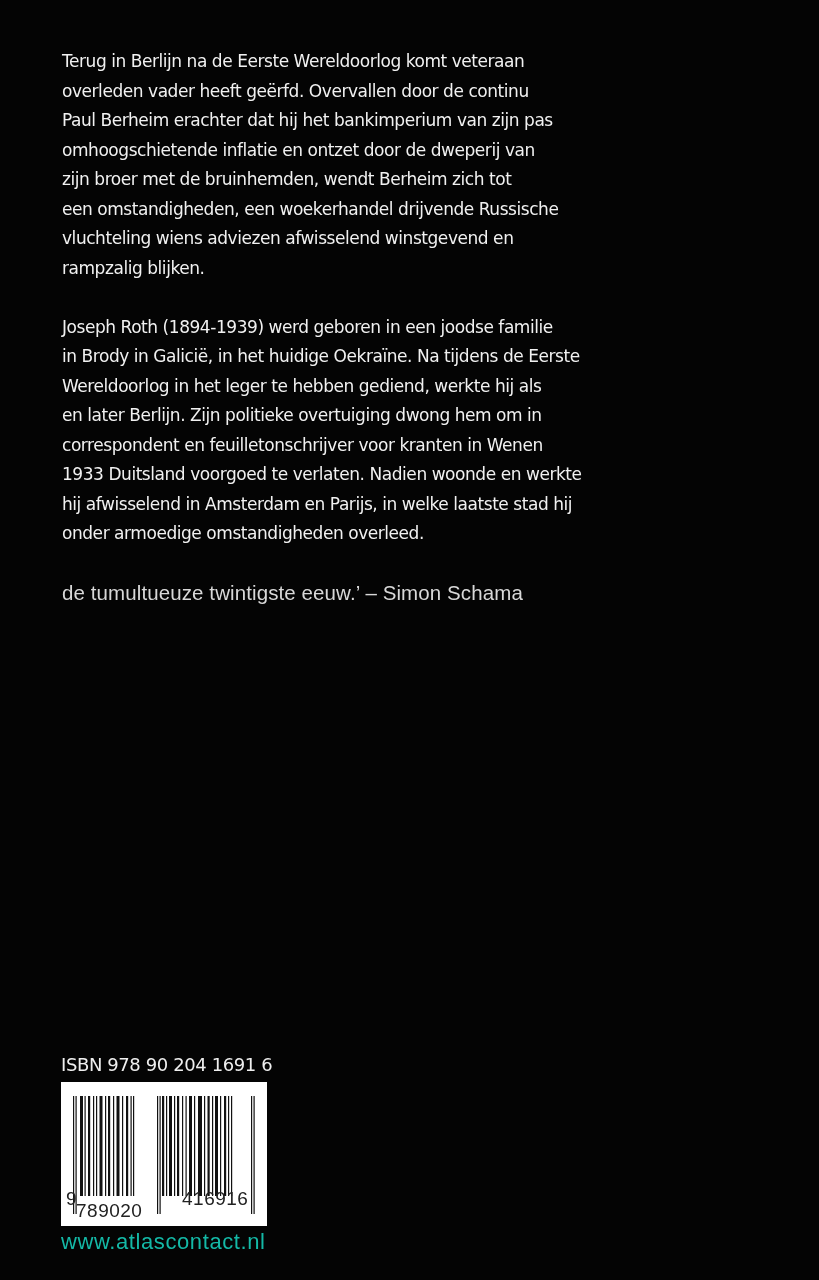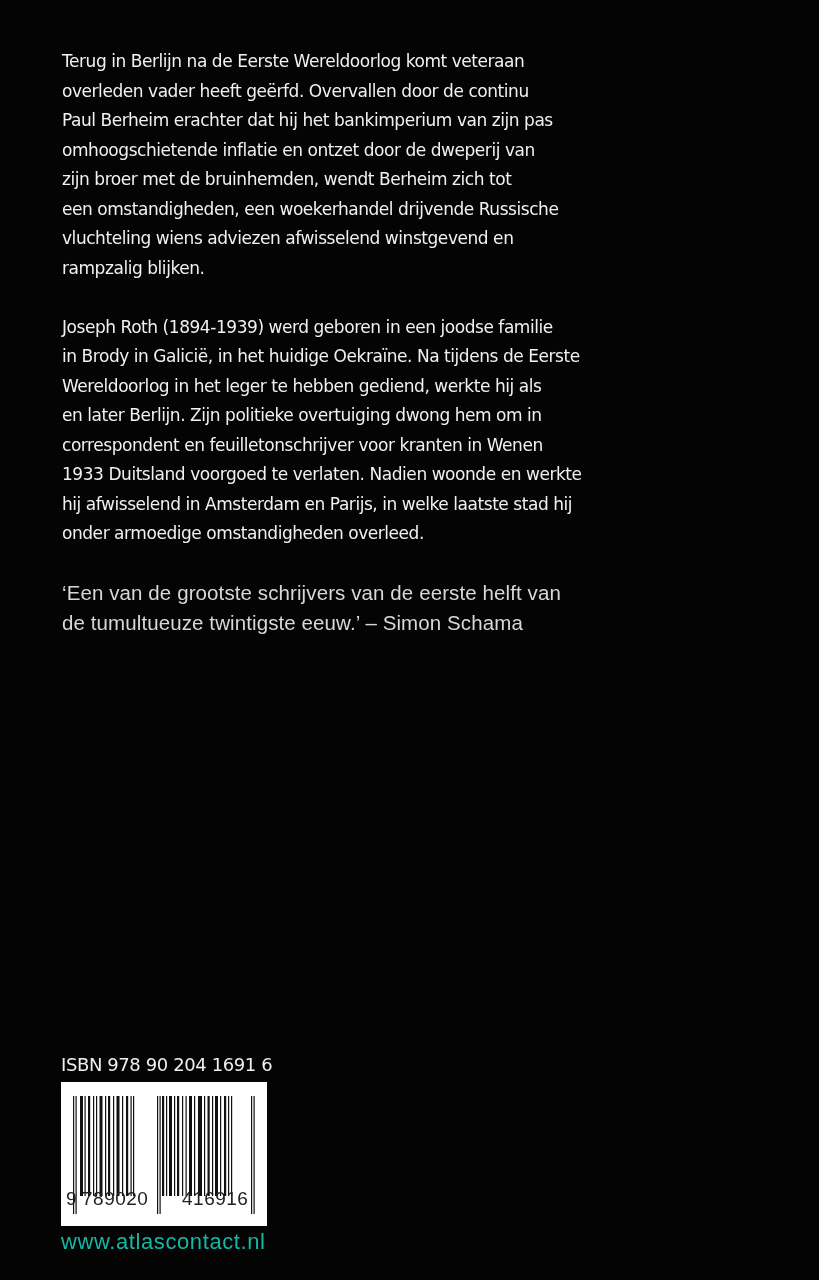--- a/index.html
+++ b/index.html
@@ -96,21 +96,20 @@
     <span class="line">Joseph Roth (1894-1939) werd geboren in een joodse familie</span>
     <span class="line">in Brody in Galicië, in het huidige Oekraïne. Na tijdens de Eerste</span>
     <span class="line">Wereldoorlog in het leger te hebben gediend, werkte hij als</span>
     <span class="line">en later Berlijn. Zijn politieke overtuiging dwong hem om in</span>
     <span class="line">correspondent en feuilletonschrijver voor kranten in Wenen</span>
     <span class="line">1933 Duitsland voorgoed te verlaten. Nadien woonde en werkte</span>
     <span class="line">hij afwisselend in Amsterdam en Parijs, in welke laatste stad hij</span>
     <span class="line">onder armoedige omstandigheden overleed.</span>
   </p>
   <p class="para quote">
-    <span class="line">‘Een van de grootste schrijvers van de eerste helft van</span>
     <span class="line">de tumultueuze twintigste eeuw.’ – Simon Schama</span>
   </p>
 </div>
 
 <div class="isbn-label">ISBN 978 90 204 1691 6</div>
 
 <div class="barcode-box">
   <svg id="barcode-svg" width="206" height="144" viewBox="0 0 206 144">
       <rect x="12" y="14" width="1.2" height="118" fill="#111111"></rect>
       <rect x="14.5" y="14" width="1.2" height="118" fill="#111111"></rect>
@@ -146,16 +145,16 @@
       <rect x="154" y="14" width="3" height="100" fill="#111111"></rect>
       <rect x="159" y="14" width="1.2" height="100" fill="#111111"></rect>
       <rect x="163" y="14" width="2.2" height="100" fill="#111111"></rect>
       <rect x="167" y="14" width="1.2" height="100" fill="#111111"></rect>
       <rect x="170" y="14" width="1.2" height="100" fill="#111111"></rect>
       <rect x="190" y="14" width="1.2" height="118" fill="#111111"></rect>
       <rect x="192.5" y="14" width="1.2" height="118" fill="#111111"></rect>
     </svg>
 </div>
 <span class="bc-digit" style="left:66px;">9</span>
-<span class="bc-digit" style="left:82px;">789020</span>
+<span class="bc-digit" style="left:76px;margin-top:12px;">789020</span>
 <span class="bc-digit" style="left:182px;">416916</span>
 
 <div class="url">www.atlascontact.nl</div>
 
 </body></html>

